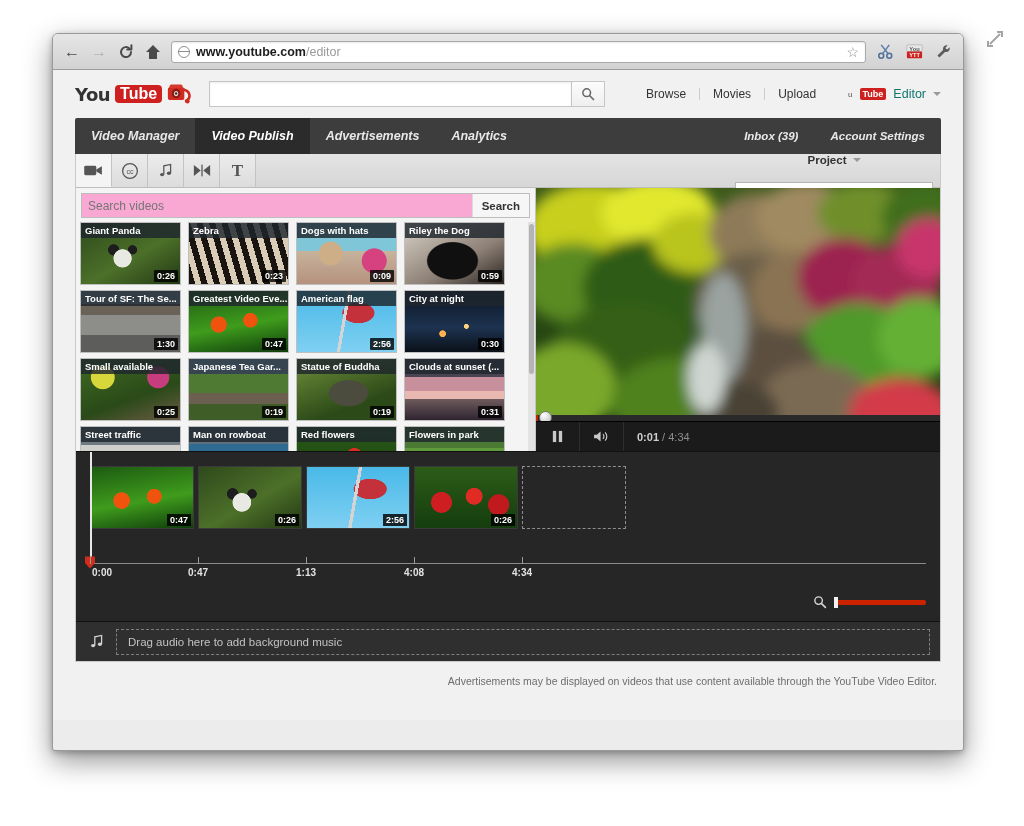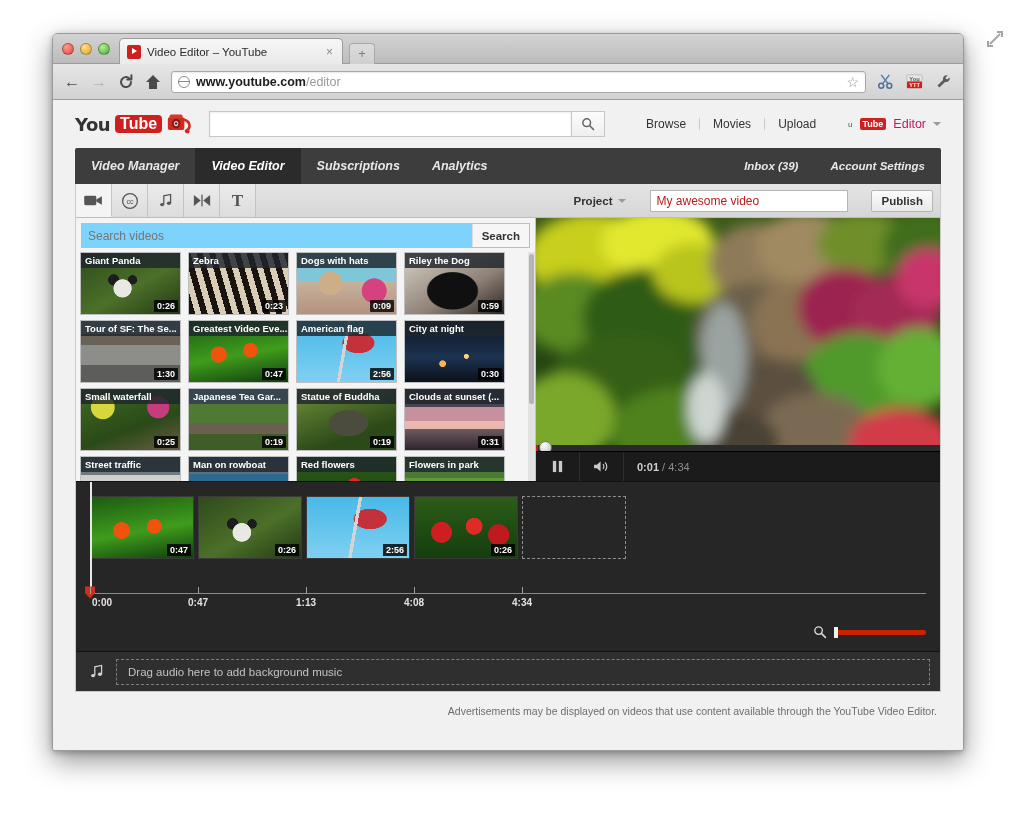--- a/index.html
+++ b/index.html
@@ -90,54 +90,54 @@
                 background: #fff; box-shadow: inset 0 1px 2px rgba(0,0,0,.08); }
   .srch-btn { width: 34px; height: 26px; border: 1px solid #c6c6c6;
               background: linear-gradient(#fcfcfc,#efefef); display:flex; align-items:center; justify-content:center; }
   .mast-links { display: flex; align-items: center; gap: 0; margin-left: 28px; }
   .mast-links a { font-size: 12px; color: #333; text-decoration: none; padding: 0 13px;
                   border-right: 1px solid #ccc; line-height: 12px; }
   .mast-links a:last-child { border-right: none; }
   .mast-right { margin-left: auto; display: flex; align-items: center; gap: 7px; }
   .mini-tube { background:#cd201f; color:#fff; font-size:9px; font-weight:700; border-radius:2px; padding:1px 3px; }
   .mini-u { font-size: 8px; color:#555; }
-  .acct { font-size: 12.5px; color: #be185d; }
+  .acct { font-size: 12.5px; color: #0f766e; }
   .caret { width:0;height:0;border-left:4px solid transparent;border-right:4px solid transparent;border-top:4px solid #9a9a9a; }
 
   
   .ytnav { height: 36px; margin: 0 22px; background: #3d3d3d; display: flex; align-items: stretch;
            border-radius: 2px 2px 0 0; font-style: italic; }
   .ytnav-item { display:flex; align-items:center; padding: 0 16px; font-size: 12.5px; font-weight: 700;
                 color: #e8e8e8; }
   .ytnav-item.active { background: #2b2b2b; color: #fff; }
   .ytnav-right { margin-left:auto; display:flex; align-items:stretch; }
   .ytnav-right .ytnav-item { font-size: 11.5px; }
 
   
   .editor { margin: 0 22px; background: #ededed; border: 1px solid #c9c9c9; border-top: none; }
 
   .ed-toolbar { height: 34px; background: linear-gradient(#e4e4e4,#d6d6d6); display: flex; align-items: stretch;
                 border-bottom: 1px solid #bdbdbd; }
   .ed-tab { width: 36px; display:flex; align-items:center; justify-content:center;
             border-right: 1px solid #c3c3c3; background: linear-gradient(#ececec,#dcdcdc); }
   .ed-tab.active { background: #f4f4f4; border-bottom: 1px solid #f4f4f4; }
   .ed-spacer { flex: 1; }
-  .ed-right { display: flex; align-items: center; gap: 16px; padding-right: 7px; }
+  .ed-right { display: flex; align-items: center; gap: 16px; padding-right: 7px; flex-direction: column; }
   .proj-btn { display:flex; align-items:center; gap:6px; height:22px; padding: 0 8px;
               font-size: 11.5px; font-weight: 700; color: #333; }
   .proj-name { width: 198px; height: 22px; background: #fff; border: 1px solid #b5b5b5;
                font-size: 12px; color: #b91c1c; padding: 0 5px; line-height: 20px; }
   .publish { height: 22px; margin-left: 7px; padding: 0 9px; font-size: 11.5px; font-weight: 700; color: #333;
              background: linear-gradient(#fbfbfb,#e9e9e9); border: 1px solid #b5b5b5; border-radius: 2px;
              display:flex; align-items:center; }
 
   .ed-body { display: flex; height: 263px; }
   .ed-left { width: 460px; background: #f4f4f4; border-right: 1px solid #c3c3c3; position: relative; }
 
-  .vsearch { height: 25px; margin: 5px 5px 4px 5px; background: #7dd3fc; border: 1px solid #bdbdbd;
+  .vsearch { height: 25px; margin: 5px 5px 4px 5px; background: #f9a8d4; border: 1px solid #bdbdbd;
              display: flex; align-items: center; }
   .vsearch input { flex: 1; border: none; outline: none; font-size: 12px; color: #222; padding: 0 6px; height: 100%;
                    font-family: "Liberation Sans", sans-serif; background: transparent; }
   .vsearch .sbtn { font-size: 11.5px; font-weight: 700; color: #333; padding: 0 9px; border-left: 1px solid #ddd;
                    height: 100%; display:flex; align-items:center; background:#f6f6f6; }
 
   .grid { padding: 0 4px; display: flex; flex-wrap: wrap; gap: 5px 7px; }
   .card { width: 101px; height: 63px; position: relative; background: #222; overflow: hidden;
           border: 1px solid #bfbfbf; }
   .card .thumb { position: absolute; inset: 0; }
@@ -198,33 +198,20 @@
 <div id="root">
 
   <svg class="corner-resize" viewBox="0 0 20 20">
     <path d="M4 16 L14 6" stroke="#5a5a5a" stroke-width="2" fill="none"></path>
     <path d="M11 4 H16 V9" stroke="#5a5a5a" stroke-width="2" fill="none"></path>
     <path d="M2 13 L2 18 L7 18" stroke="#5a5a5a" stroke-width="2" fill="none"></path>
   </svg>
 
   <div class="window">
 
-    <div class="tabstrip">
-      <div class="traffic">
-        <div class="tl r"></div>
-        <div class="tl y"></div>
-        <div class="tl g"></div>
-      </div>
-      <div class="tab">
-        <span class="tab-fav"></span>
-        <span class="tab-title">Video Editor – YouTube</span>
-        <span class="tab-x">×</span>
-      </div>
-      <div class="newtab">+</div>
-    </div>
 
     <div class="toolbar">
       <span class="navbtn">←</span>
       <span class="navbtn dim">→</span>
       <svg class="navbtn" viewBox="0 0 18 18" width="18" height="18">
         <path d="M14 9a5 5 0 1 1-1.6-3.6" stroke="#4a4a4a" stroke-width="2" fill="none" stroke-linecap="round"></path>
         <path d="M14.4 2.2 L14.4 6.4 L10.2 6.4" stroke="#4a4a4a" stroke-width="2" fill="none" stroke-linecap="round" stroke-linejoin="round"></path>
       </svg>
       <svg class="navbtn" viewBox="0 0 18 18" width="18" height="18">
         <path d="M9 2 L16 9 H13 V16 H5 V9 H2 Z" fill="#4a4a4a"></path>
@@ -289,22 +276,22 @@
         <div class="mast-right">
           <span class="mini-u">u</span>
           <span class="mini-tube">Tube</span>
           <span class="acct">Editor</span>
           <span class="caret"></span>
         </div>
       </div>
 
       <div class="ytnav">
         <div class="ytnav-item">Video Manager</div>
-        <div class="ytnav-item active">Video Editor</div>
-        <div class="ytnav-item">Subscriptions</div>
+        <div class="ytnav-item active">Video Publish</div>
+        <div class="ytnav-item">Advertisements</div>
         <div class="ytnav-item">Analytics</div>
         <div class="ytnav-right">
           <div class="ytnav-item">Inbox (39)</div>
           <div class="ytnav-item">Account Settings</div>
         </div>
       </div>
 
       <div class="editor">
 
         <div class="ed-toolbar">
@@ -390,21 +377,21 @@
                   <div class="ttl">American flag</div>
                   <div class="dur">2:56</div>
                 </div>
                 <div class="card">
                   <div class="thumb" style="background: radial-gradient(circle at 62% 58%, rgb(255, 210, 122) 0px, rgb(255, 210, 122) 3%, rgba(0, 0, 0, 0) 4%) 0% 0% / cover, radial-gradient(circle at 38% 70%, rgb(255, 178, 77) 0px, rgb(255, 178, 77) 4%, rgba(0, 0, 0, 0) 5%), linear-gradient(rgb(12, 20, 34), rgb(29, 51, 80) 60%, rgb(10, 16, 24));"></div>
                   <div class="ttl">City at night</div>
                   <div class="dur">0:30</div>
                 </div>
                 <div class="card">
                   <div class="thumb" style="background: radial-gradient(circle at 78% 30%, rgb(199, 60, 125) 0px, rgb(199, 60, 125) 12%, rgba(0, 0, 0, 0) 13%) 0% 0% / cover, radial-gradient(circle at 22% 30%, rgb(215, 214, 58) 0px, rgb(215, 214, 58) 13%, rgba(0, 0, 0, 0) 14%), linear-gradient(160deg, rgb(63, 107, 35), rgb(42, 74, 24) 60%, rgb(107, 91, 69));"></div>
-                  <div class="ttl">Small waterfall</div>
+                  <div class="ttl">Small available</div>
                   <div class="dur">0:25</div>
                 </div>
                 <div class="card">
                   <div class="thumb" style="background: linear-gradient(rgb(159, 210, 232) 0px, rgb(159, 210, 232) 24%, rgb(79, 122, 51) 24%, rgb(79, 122, 51) 56%, rgb(107, 96, 80) 56%, rgb(107, 96, 80) 74%, rgb(62, 93, 39) 74%) 0% 0% / cover;"></div>
                   <div class="ttl">Japanese Tea Gar...</div>
                   <div class="dur">0:19</div>
                 </div>
                 <div class="card">
                   <div class="thumb" style="background: radial-gradient(at 52% 56%, rgb(75, 76, 62) 0px, rgb(75, 76, 62) 26%, rgba(0, 0, 0, 0) 28%) 0% 0% / cover, linear-gradient(160deg, rgb(110, 143, 58), rgb(44, 74, 24) 70%);"></div>
                   <div class="ttl">Statue of Buddha</div>

